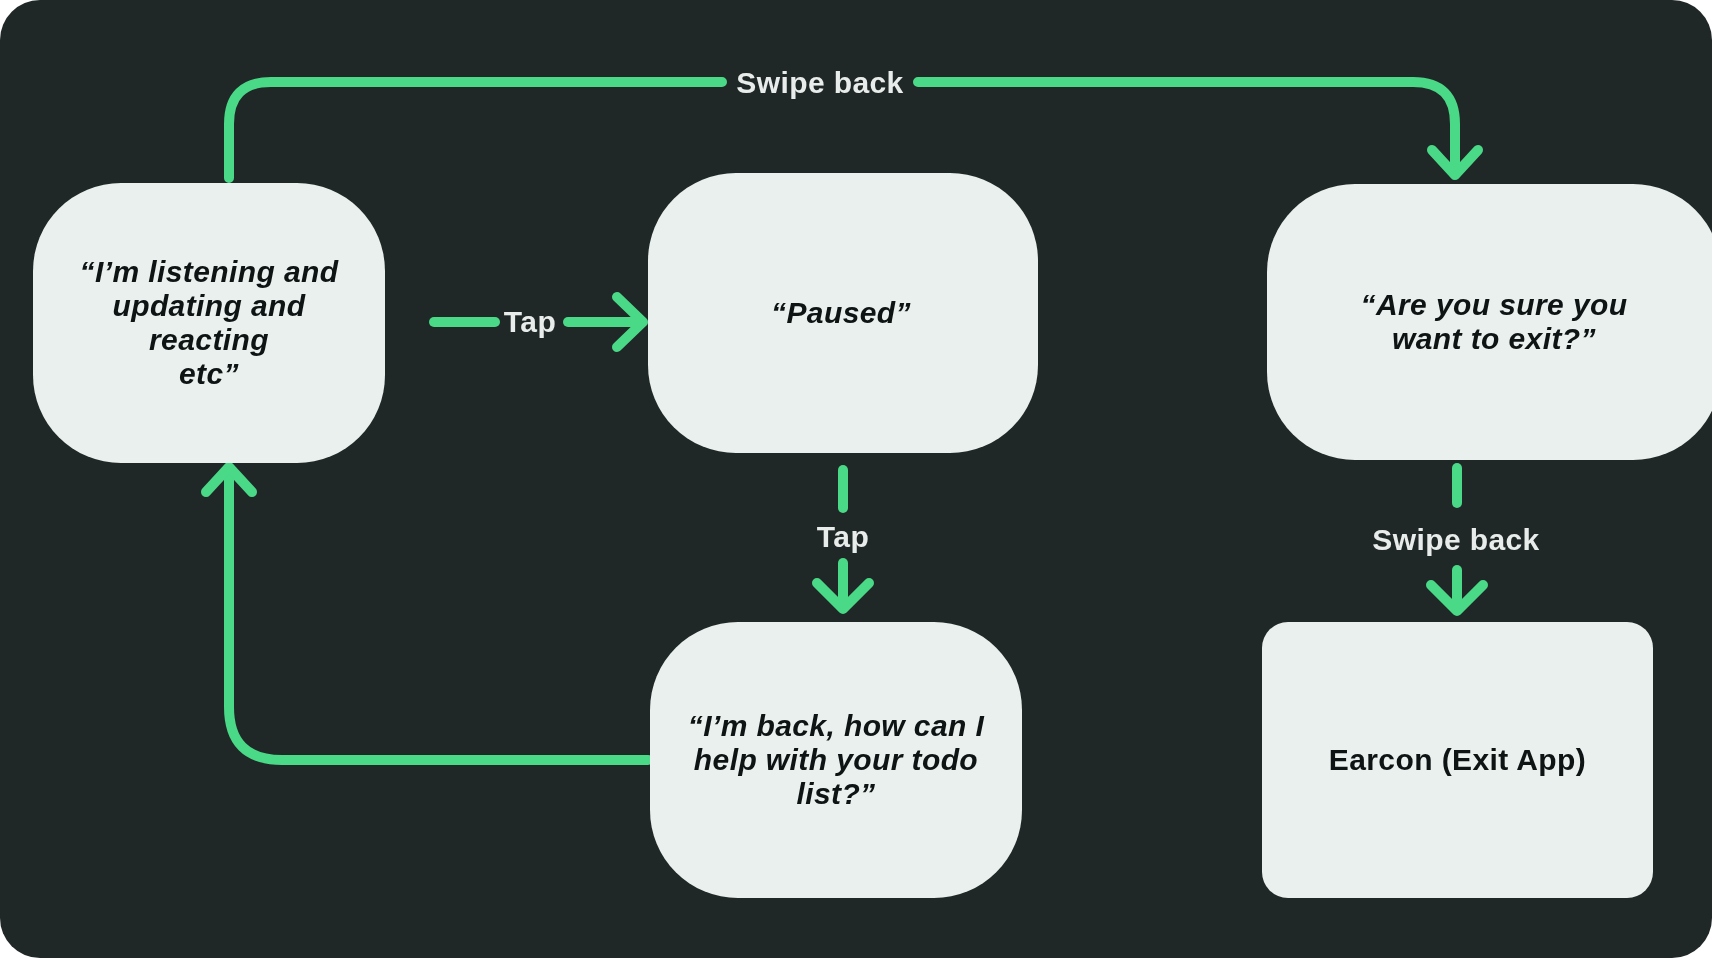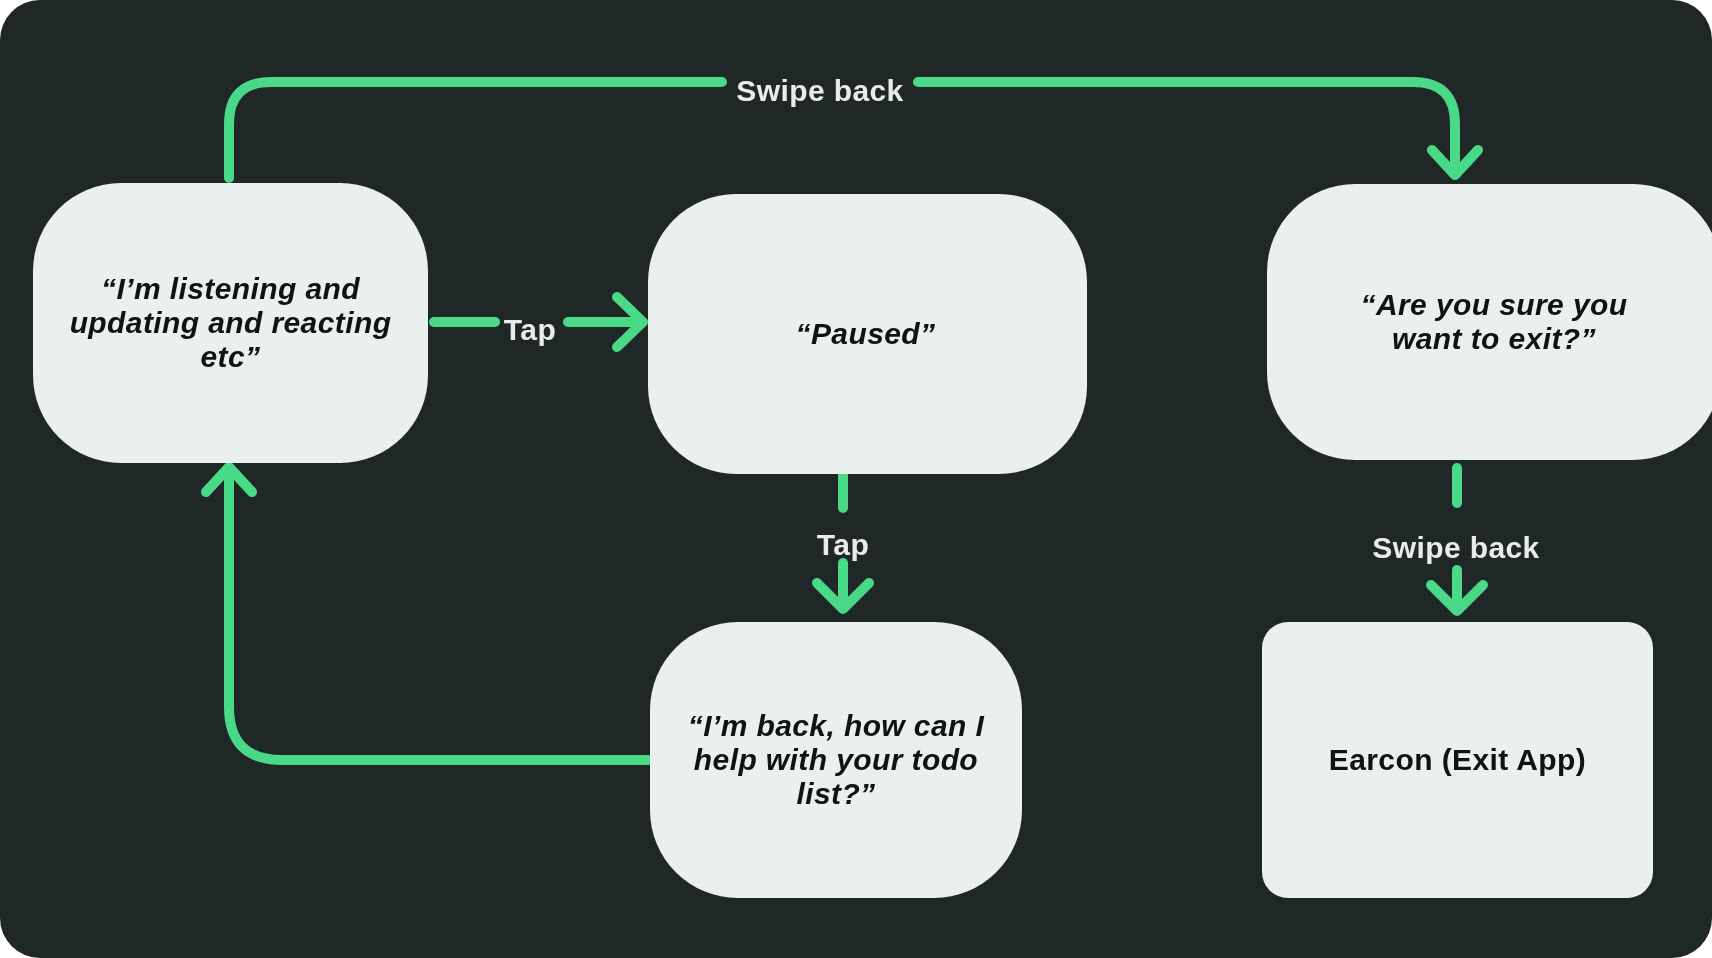--- a/index.html
+++ b/index.html
@@ -49,25 +49,24 @@
   }
   .node-text.italic { font-style: italic; }
   .edge-label {
     position: absolute;
     transform: translate(-50%, -50%);
     color: var(--label-text, #E8ECEB);
     font-weight: bold;
     font-size: 30px;
     letter-spacing: 0.4px;
     white-space: nowrap;
-    margin-top: 8px;
   }
   
-  .node.listening    { left: 33px;   top: 183px; width: 395px; height: 280px; align-items: center; }
-  .node.paused       { left: 648px;  top: 194px; width: 439px; height: 280px; padding-left: 16px; }
+  .node.listening    { left: 33px;   top: 183px; width: 352px; height: 280px; align-items: center; }
+  .node.paused       { left: 648px;  top: 173px; width: 390px; height: 280px; padding-left: 16px; }
   .node.confirm-exit { left: 1267px; top: 184px; width: 454px; height: 276px; }
   .node.back-todo    { left: 650px;  top: 622px; width: 372px; height: 276px; }
   .node.earcon       { left: 1262px; top: 622px; width: 391px; height: 276px; border-radius: 26px; }
   
   .edge-label.swipe-back-top  { left: 820px;  top: 83px;  }
   .edge-label.tap-pause       { left: 530px;  top: 322px; }
   .edge-label.tap-resume      { left: 843px;  top: 537px; }
   .edge-label.swipe-back-exit { left: 1456px; top: 540px; }
 </style>
 </head>

